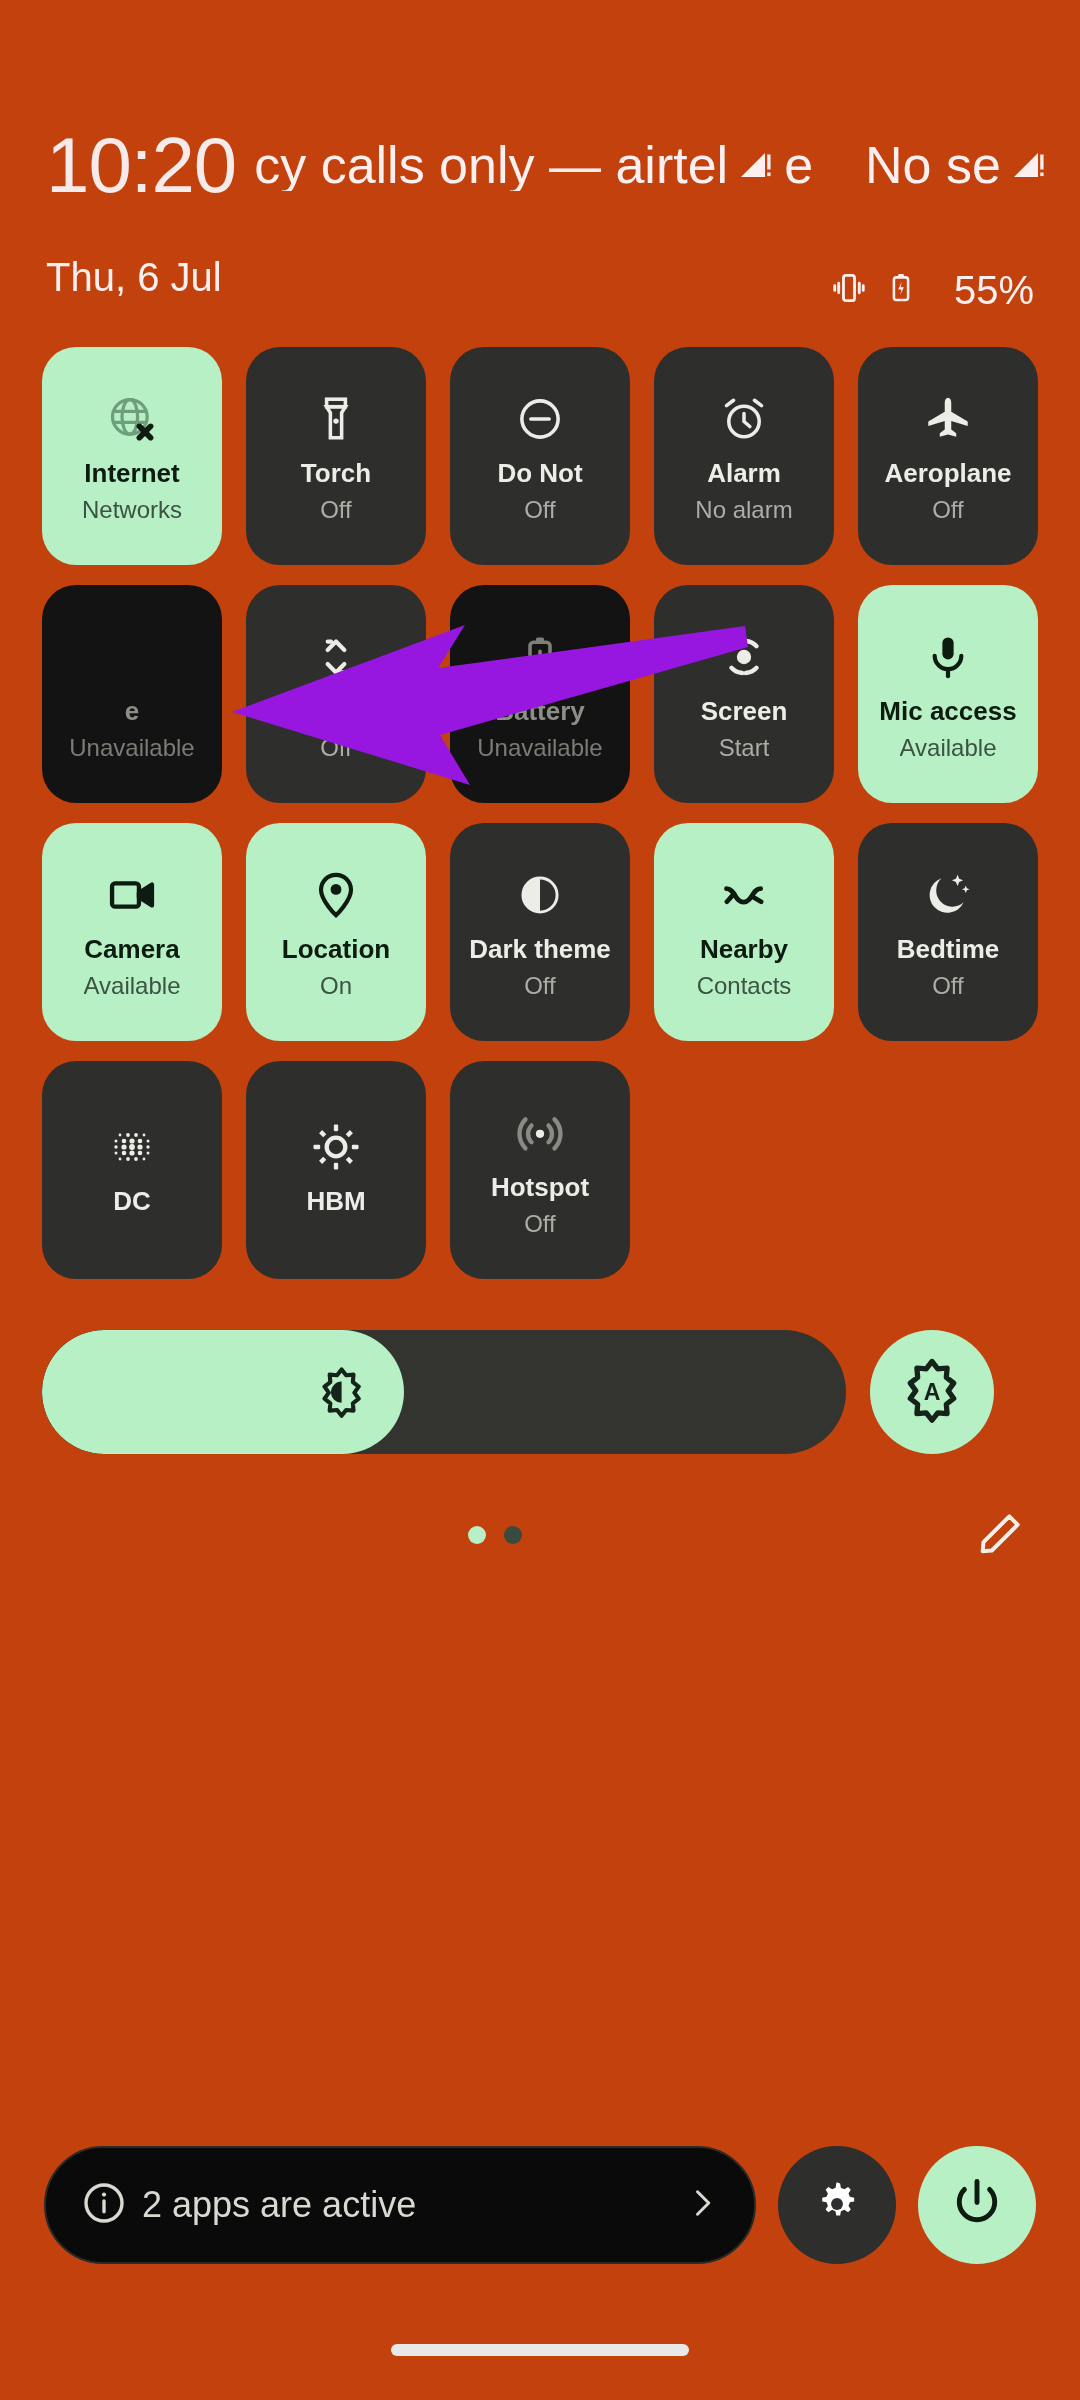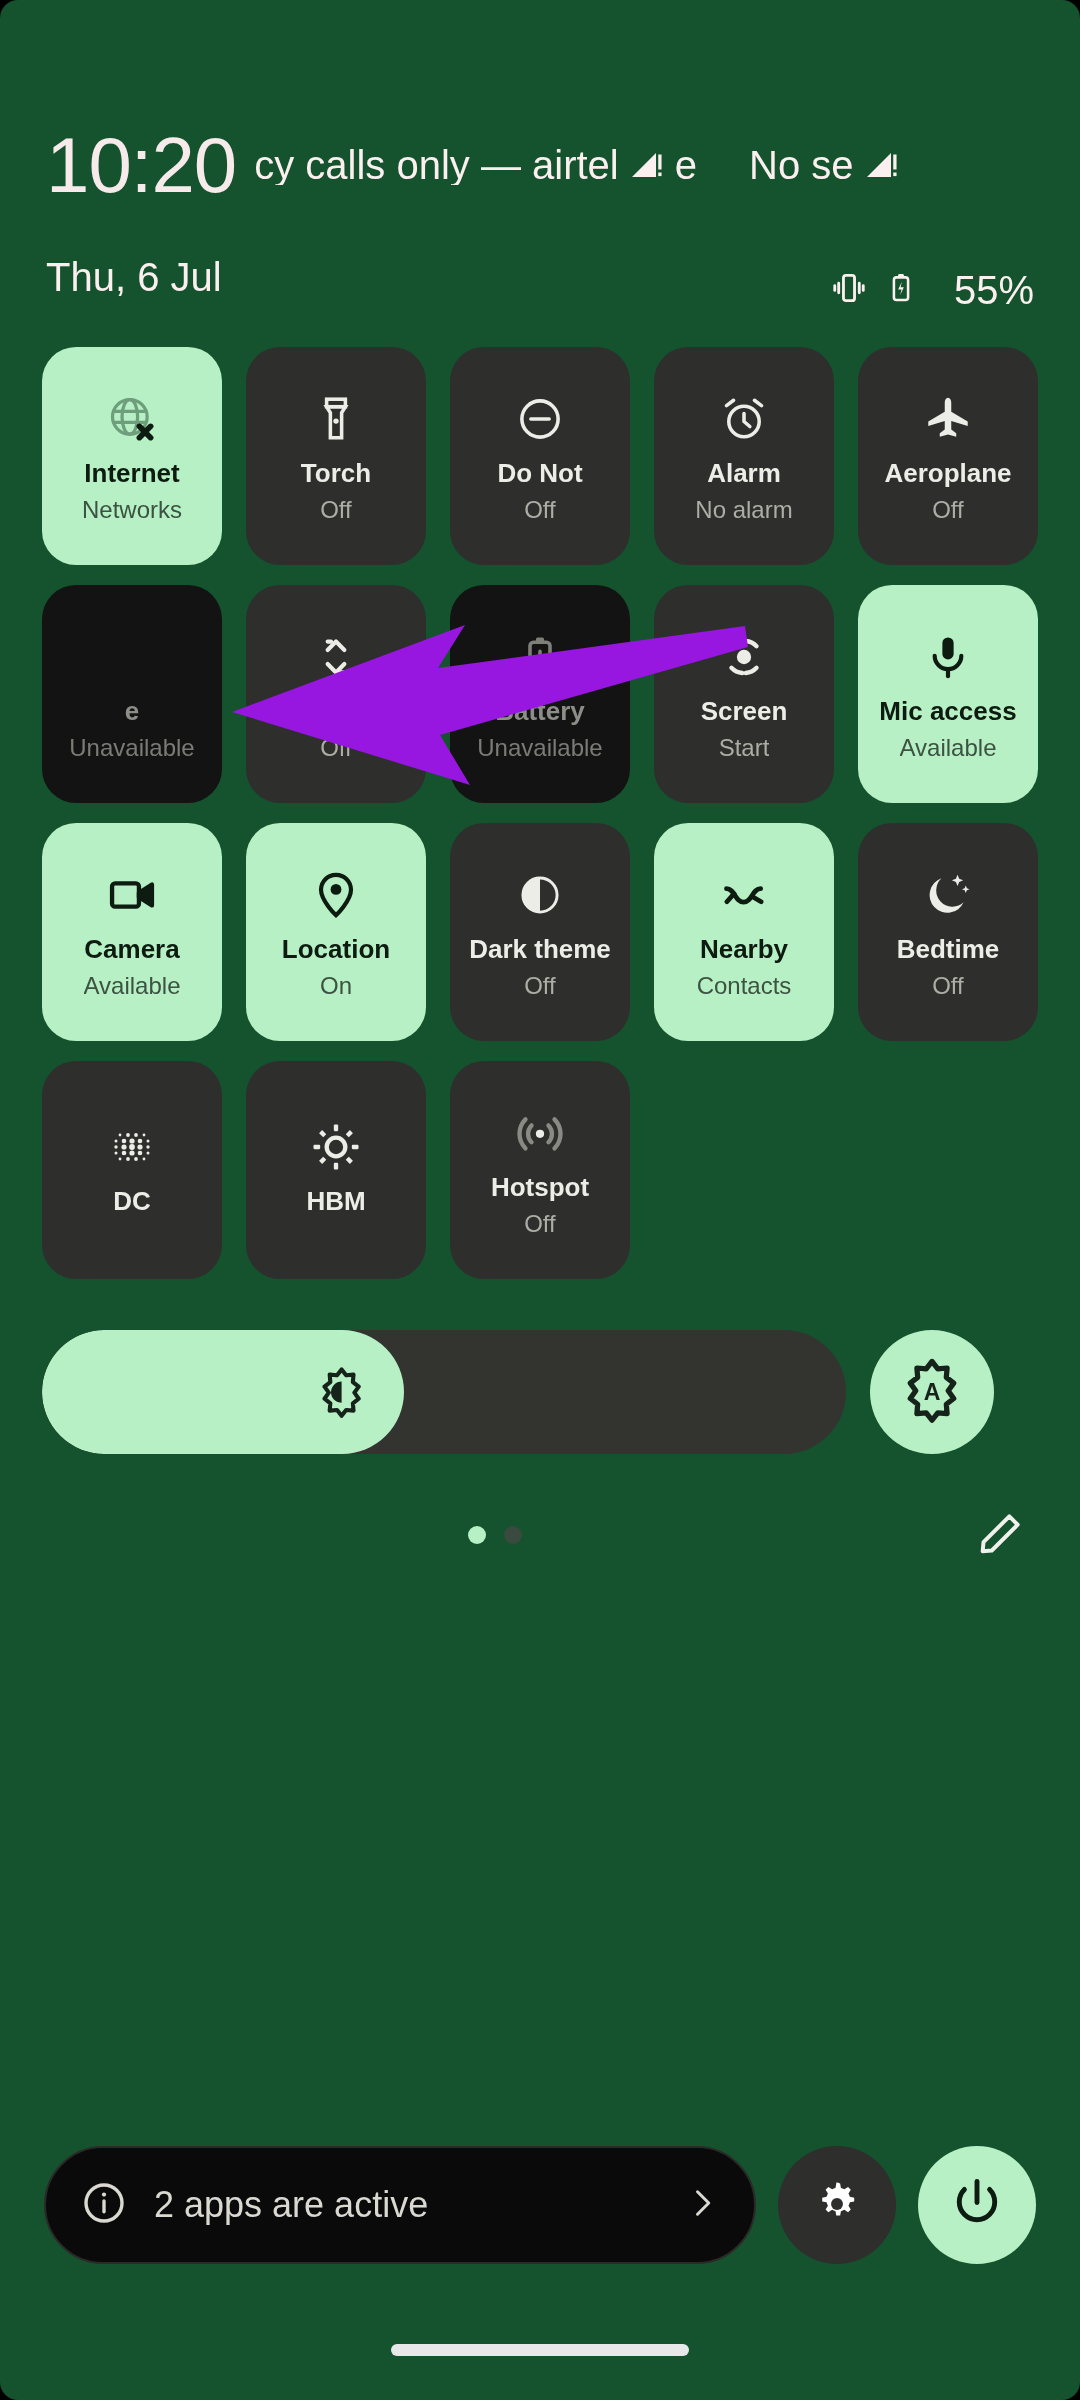--- a/index.html
+++ b/index.html
@@ -5,39 +5,38 @@
   * { box-sizing: border-box; margin: 0; padding: 0; }
   html, body {
     width: 1080px; height: 2400px;
     background: #000000;
     font-family: "Liberation Sans", sans-serif;
     overflow: hidden;
   }
   .screen {
     position: relative;
     width: 1080px; height: 2400px;
-    background: #14532d;
-    border-radius: 18px;
+    background: #c2410c;
   }
 
   
   .statusbar {
     position: absolute; top: 120px; left: 0; width: 1080px; height: 90px;
     display: flex; align-items: center;
   }
   .clock {
     color: #F6EAEA; font-size: 78px; font-weight: 400;
     letter-spacing: -1px; margin-left: 46px; line-height: 1;
   }
   .carrier-wrap {
     display: flex; align-items: center; gap: 10px;
     margin-left: 18px; overflow: hidden; white-space: nowrap;
     flex: 1;
   }
-  .carrier-text { color: #FBEFEF; font-size: 40px; line-height: 1; }
+  .carrier-text { color: #FBEFEF; font-size: 52px; line-height: 1; }
   .sig { display: inline-block; width: 36px; height: 36px; position: relative; flex: none; }
   .sig svg { display:block; }
 
   
   .daterow {
     position: absolute; top: 255px; left: 0; width: 1080px; height: 70px;
     display: flex; justify-content: space-between;
     padding: 0 46px;
   }
   .date-text { color: #FBEFEF; font-size: 40px; }
@@ -131,21 +130,21 @@
   
   .footer {
     position: absolute; left: 44px; bottom: 136px;
     width: 992px; height: 118px;
     display: flex; align-items: center; gap: 22px;
   }
   .apps-chip {
     flex: 1; height: 118px; border-radius: 60px;
     border: 2px solid #2A2A28; background: #0A0A0A;
     display: flex; align-items: center;
-    padding: 0 34px; gap: 26px;
+    padding: 0 34px; gap: 14px;
   }
   .apps-text { color: #D9D9D2; font-size: 36px; flex: 1; }
   .circ-btn {
     width: 118px; height: 118px; border-radius: 59px;
     background: #2E2E2C;
     display: flex; align-items: center; justify-content: center;
     flex: none;
   }
   .circ-btn.power { background: #B6F0C4; }
 

